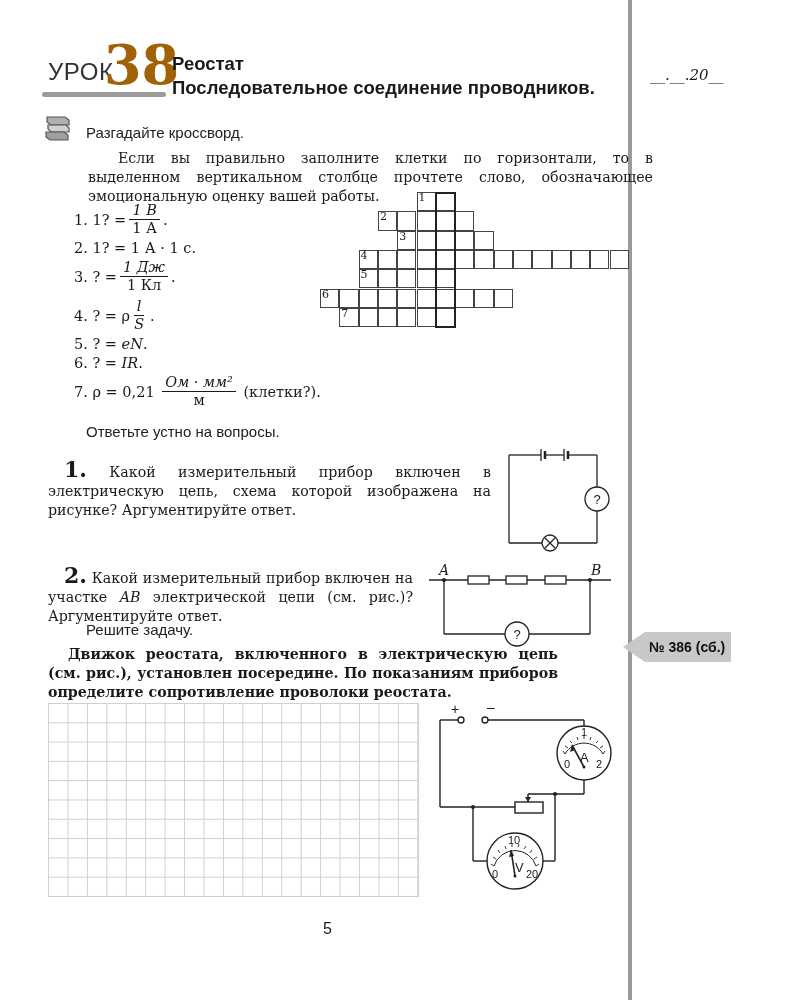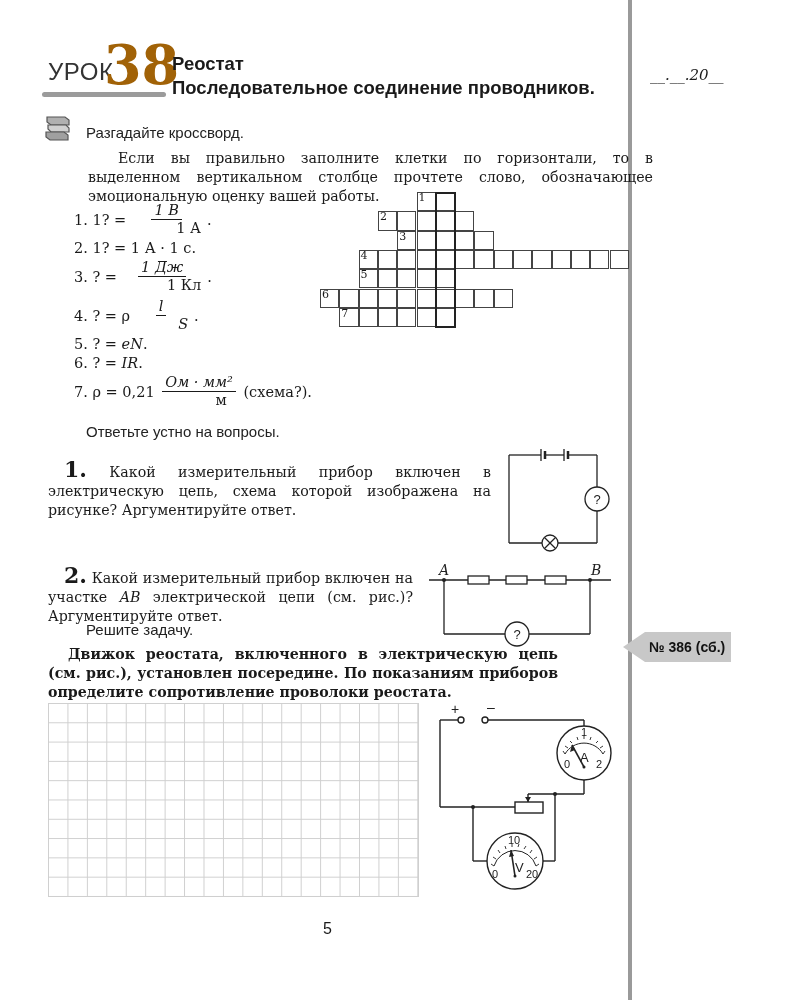--- a/index.html
+++ b/index.html
@@ -23,21 +23,21 @@
   
   .book-icon { left: 44px; top: 114px; width: 30px; height: 30px; }
   .task-heading { font-size: 15px; color: #222; }
   .body-text { font-size: 14.2px; line-height: 19px; text-align: justify; }
   .indent { text-indent: 30px; }
 
   
   .formula { left: 74px; font-size: 14.5px; white-space: nowrap; display: flex; align-items: center; }
   .frac { display: inline-flex; flex-direction: column; align-items: center; margin: 0 3px; vertical-align: middle; }
   .frac .num { border-bottom: 1.3px solid #1a1a1a; padding: 0 3px; line-height: 17px; font-style: italic; }
-  .frac .den { padding: 0 3px; line-height: 17px; margin-left: 44px; }
+  .frac .den { padding: 0 3px; line-height: 17px; }
   .it { font-style: italic; }
 
   
   .cw-cell { position: absolute; width: 19.3px; height: 19.3px; box-sizing: border-box; border: 1.1px solid #444; background: #fff; }
   .cw-cell .lbl { position: absolute; left: 1px; top: -2px; font-size: 11px; }
   .cw-highlight { position: absolute; border: 2px solid #222; box-sizing: border-box; pointer-events: none; }
 
   
   .qnum { font-size: 22px; font-weight: bold; }
 
@@ -122,21 +122,21 @@
   <span class="it">IR</span>
   <span>.</span>
 </div>
 <div class="abs formula" style="top:374px;">
   <span>7.</span>&nbsp;
   <span>ρ = 0,21</span>&nbsp;
   <span class="frac">
     <span class="num">Ом · мм²</span>
     <span class="den">м</span>
   </span>
-  &nbsp;<span>(схема?).</span>
+  &nbsp;<span>(клетки?).</span>
 </div>
 
 <div id="crossword" class="abs" style="left:320px; top:192px; width:300px; height:140px;">
     <div class="cw-cell" style="left: 96.5px; top: 0px;">
       <span class="lbl">1</span>
     </div>
     <div class="cw-cell" style="left: 115.8px; top: 0px;"></div>
     <div class="cw-cell" style="left: 57.9px; top: 19.3px;">
       <span class="lbl">2</span>
     </div>

